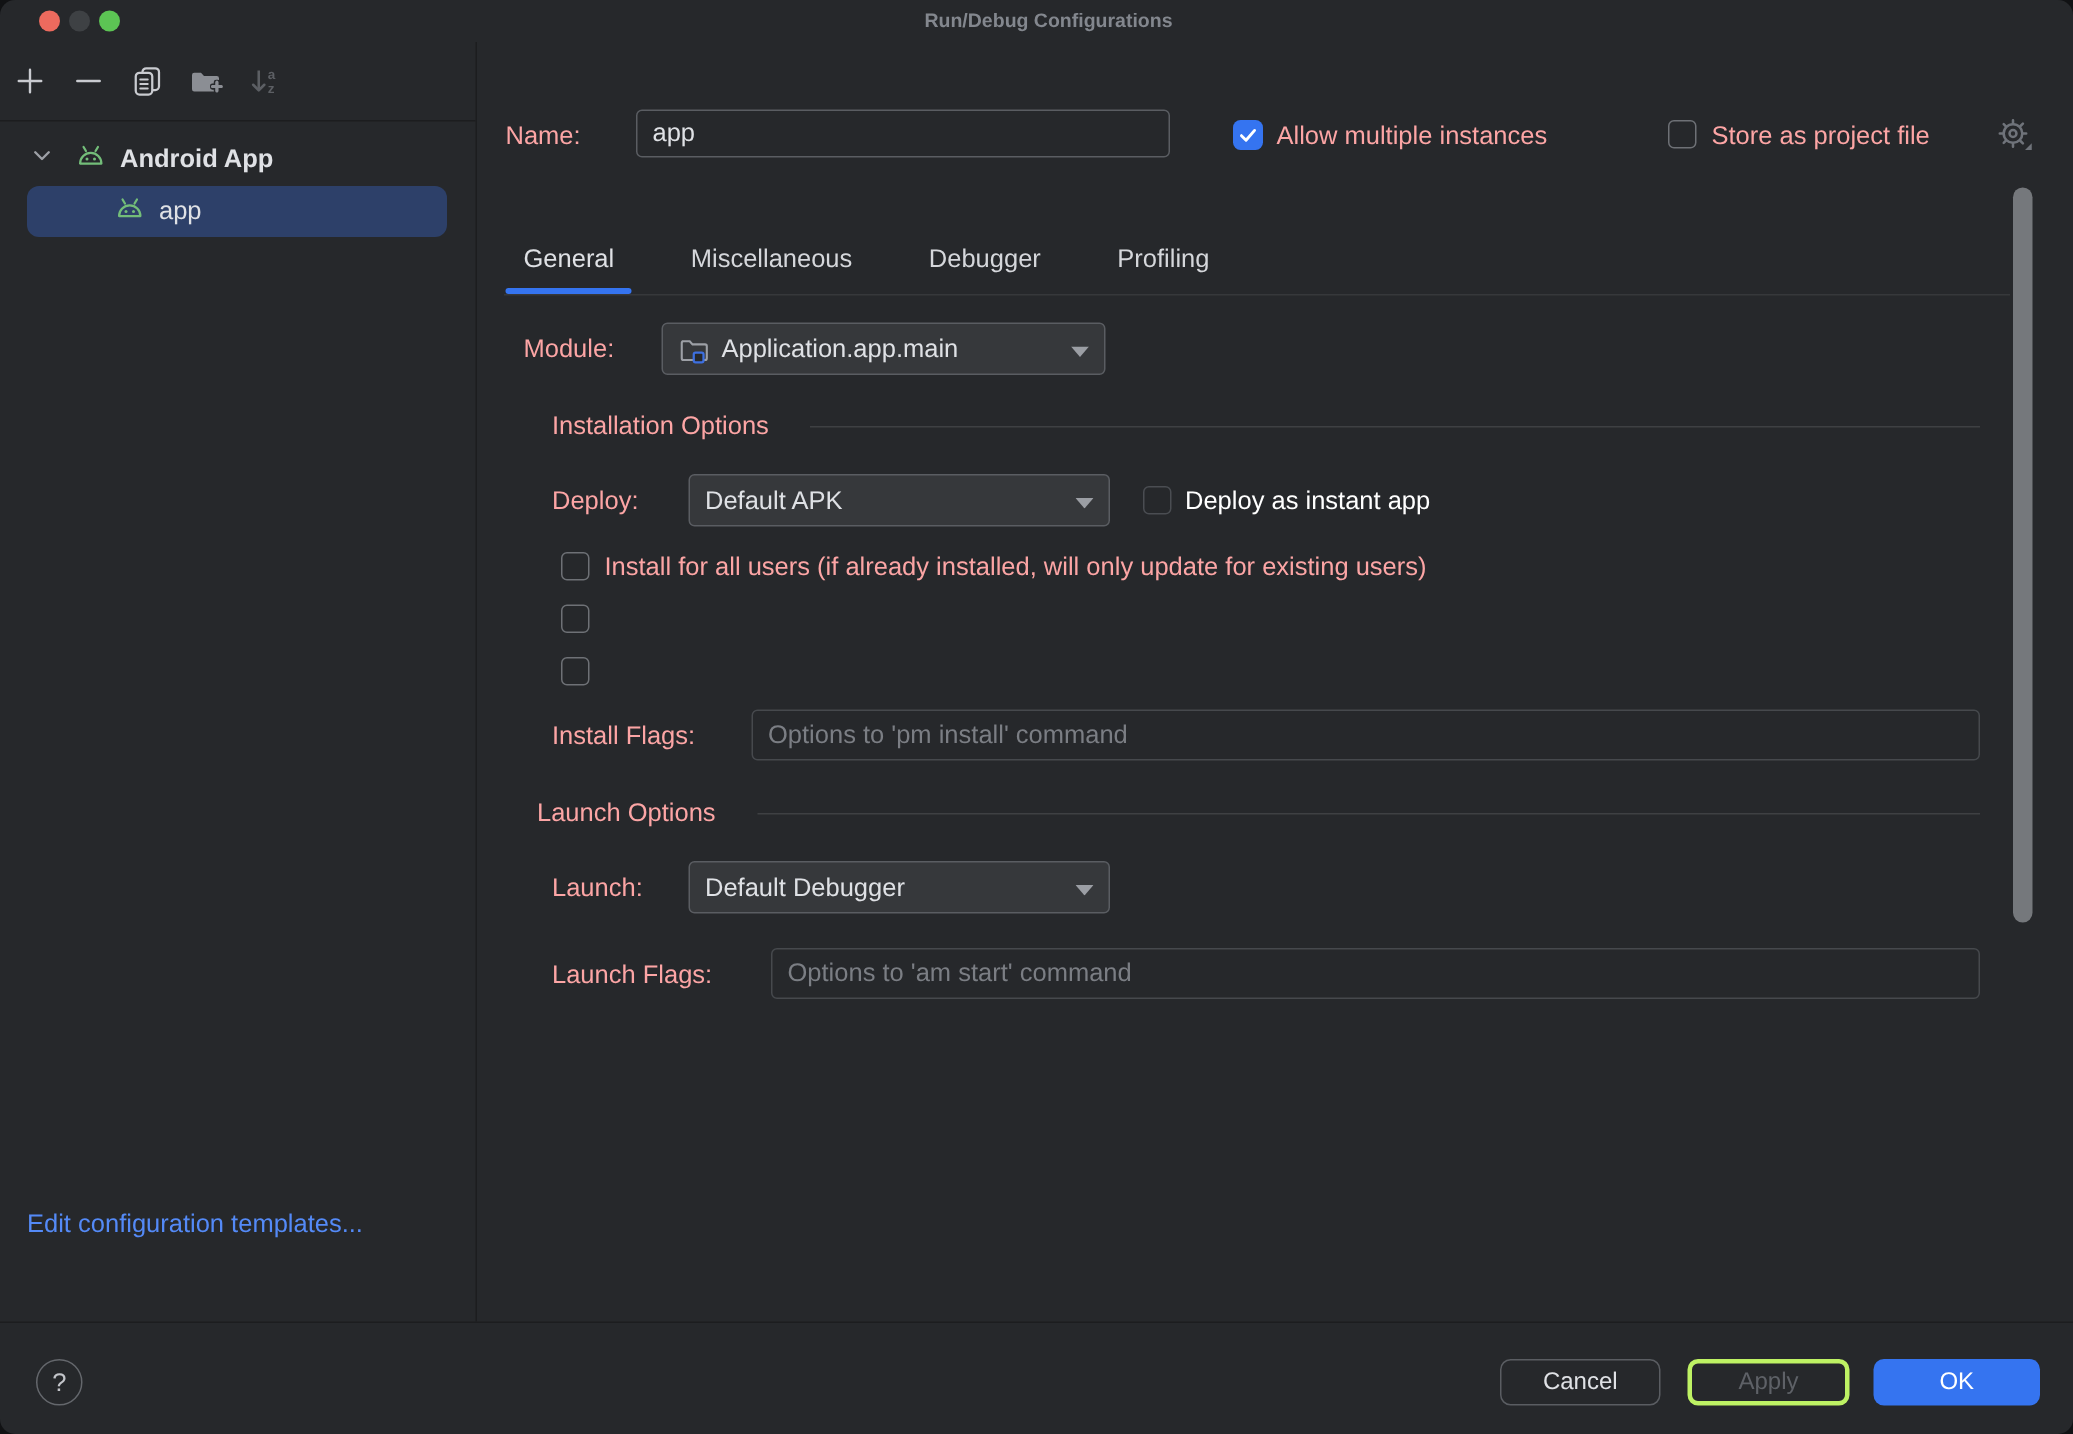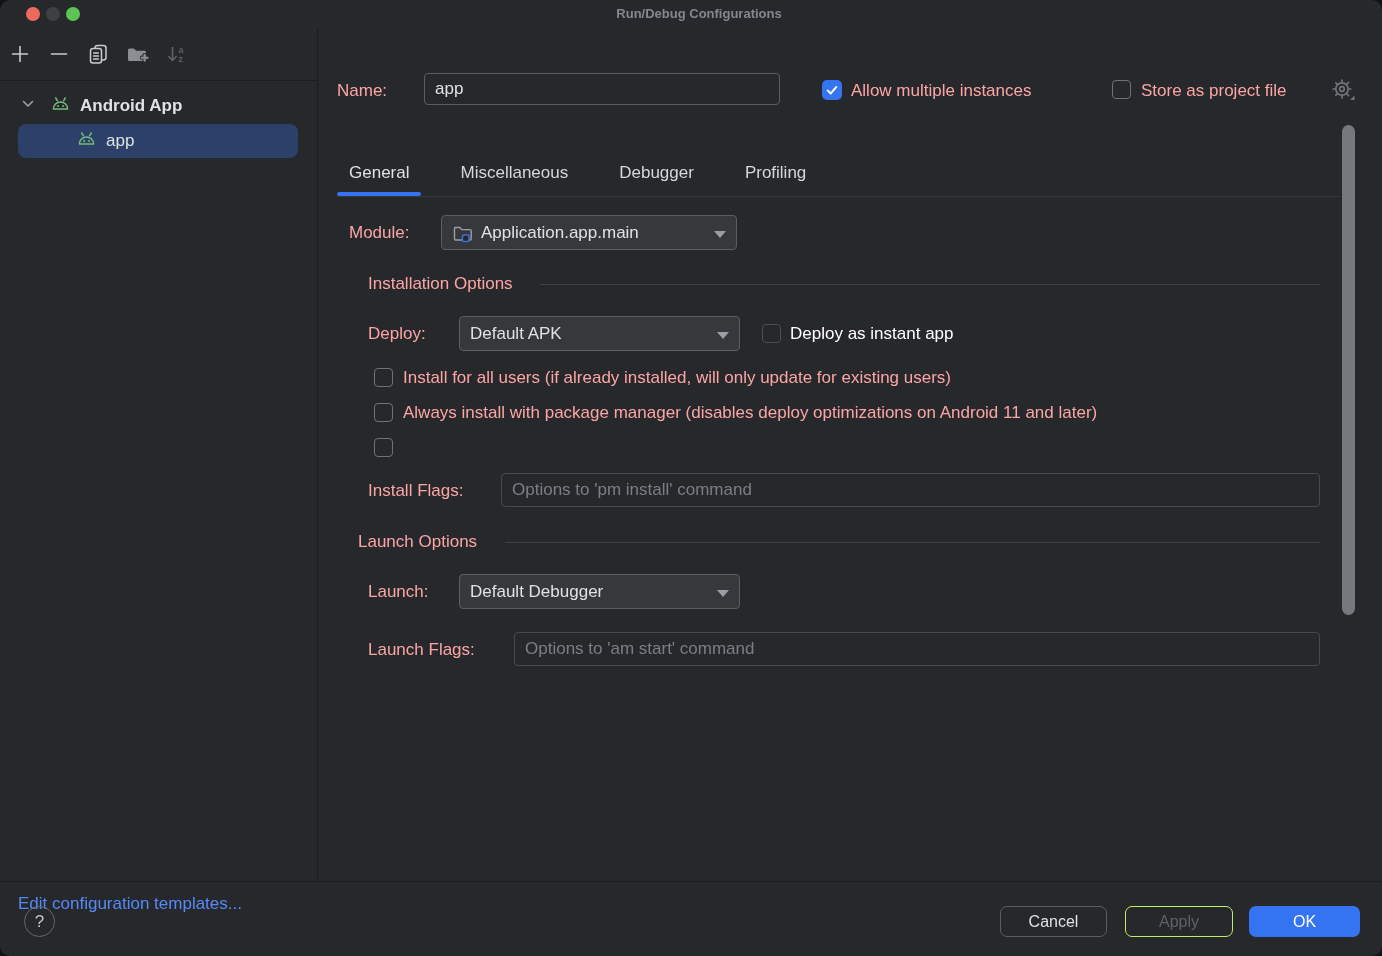--- a/index.html
+++ b/index.html
@@ -24,21 +24,21 @@
     display:flex;align-items:center;padding-left:8px;gap:15px;}
   .tool{width:24px;height:24px;display:flex;align-items:center;justify-content:center;border-radius:4px;}
   .tree-row{position:absolute;display:flex;align-items:center;font-size:17px;}
   .tree-group{left:4px;top:62px;height:32px;width:100%;}
   .tree-group .chev{margin-left:16px;}
   .tree-group .android{margin-left:14px;}
   .tree-group .t-label{margin-left:9px;font-weight:bold;}
   .tree-selected{left:18px;top:96px;width:280px;height:34px;background:#2d4069;border-radius:8px;}
   .tree-selected .android{margin-left:58px;}
   .tree-selected .t-label{margin-left:9px;}
-  .edit-link{position:absolute;left:18px;top:866px;font-size:17px;color:#548af7;cursor:pointer;}
+  .edit-link{position:absolute;left:18px;top:778px;font-size:17px;color:#548af7;cursor:pointer;}
   
   .lbl{position:absolute;font-size:17px;color:#fca5a5;line-height:20px;white-space:nowrap;}
   .lbl.dim{color:#ffffff;}
   .text-input{position:absolute;box-sizing:border-box;background:transparent;
     border:1px solid #5a5d62;border-radius:4px;color:#dfe1e5;font-size:17px;
     font-family:inherit;padding:0 10px;outline:none;}
   .text-input.flags{border-color:#46494d;}
   .text-input::placeholder{color:#7b7e84;}
   .combo{position:absolute;box-sizing:border-box;display:flex;align-items:center;gap:8px;
     background:#36383b;border:1px solid #5a5d62;border-radius:4px;padding:0 10px;
@@ -62,21 +62,21 @@
     border-radius:7px;background:#75787c;}
   
   .footer-divider{position:absolute;left:0;top:881px;width:1382px;height:1px;background:#1c1d1f;}
   .help-btn{position:absolute;left:24px;top:906px;width:31px;height:31px;border-radius:50%;
     border:1px solid #64676c;box-sizing:border-box;display:flex;align-items:center;justify-content:center;
     color:#c3c5ca;font-size:17px;cursor:pointer;}
   .btn{position:absolute;top:906px;height:31px;box-sizing:border-box;border-radius:7px;
     display:flex;align-items:center;justify-content:center;font-size:16px;cursor:pointer;
     font-family:inherit;background:transparent;}
   .btn-cancel{left:1000px;width:107px;border:1px solid #5a5d62;color:#dfe1e5;}
-  .btn-apply{left:1125px;width:108px;border:1px solid #bef264;color:#5e6167;}
+  .btn-apply{left:1125px;width:108px;border:3px solid #bef264;color:#5e6167;}
   .btn-ok{left:1249px;width:111px;border:none;background:#3574f0;color:#ffffff;}
 </style>
 </head>
 <body>
 
 <div id="app">
 
   <div class="titlebar">
     <div class="traffic">
       <div class="dot dot-red"></div>
@@ -223,21 +223,20 @@
         </svg>
     </span>
   </div>
   <div class="cb disabled" style="left:762px;top:324px;"></div>
   <div class="lbl dim" style="left:790px;top:324px;">Deploy as instant app</div>
 
   <div class="cb" style="left:374px;top:368px;"></div>
   <div class="lbl" style="left:403px;top:368px;">Install for all users (if already installed, will only update for existing users)</div>
 
   <div class="cb" style="left:374px;top:403px;"></div>
-  <div class="lbl" style="left:403px;top:403px;">Always install with package manager (disables deploy optimizations on Android 11 and later)</div>
 
   <div class="cb" style="left:374px;top:438px;"></div>
 
   <div class="lbl" style="left:368px;top:481px;">Install Flags:</div>
   <input class="text-input flags" style="left: 501px; top: 473px; width: 819px; height: 34px;" placeholder="Options to 'pm install' command">
 
   <div class="lbl" style="left:358px;top:532px;">Launch Options</div>
   <div class="sect-line" style="left:505px;top:542px;width:815px;"></div>
 
   <div class="lbl" style="left:368px;top:582px;">Launch:</div>

